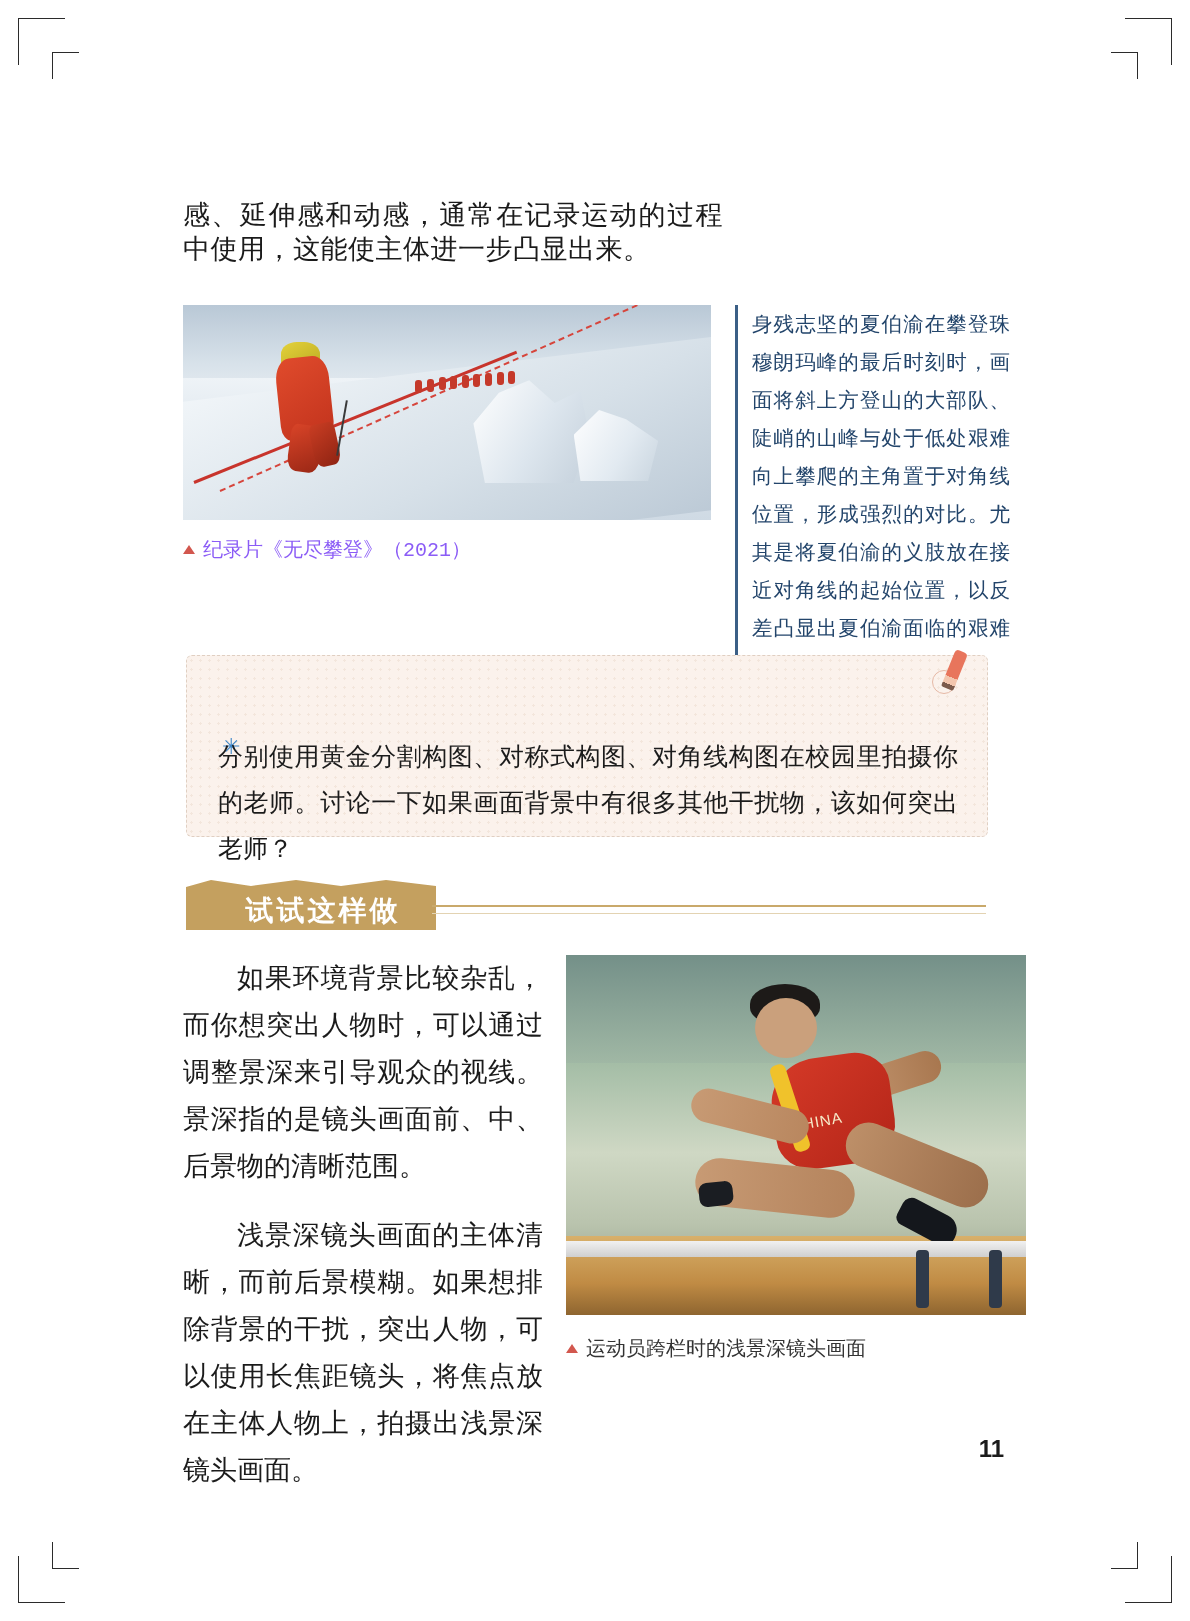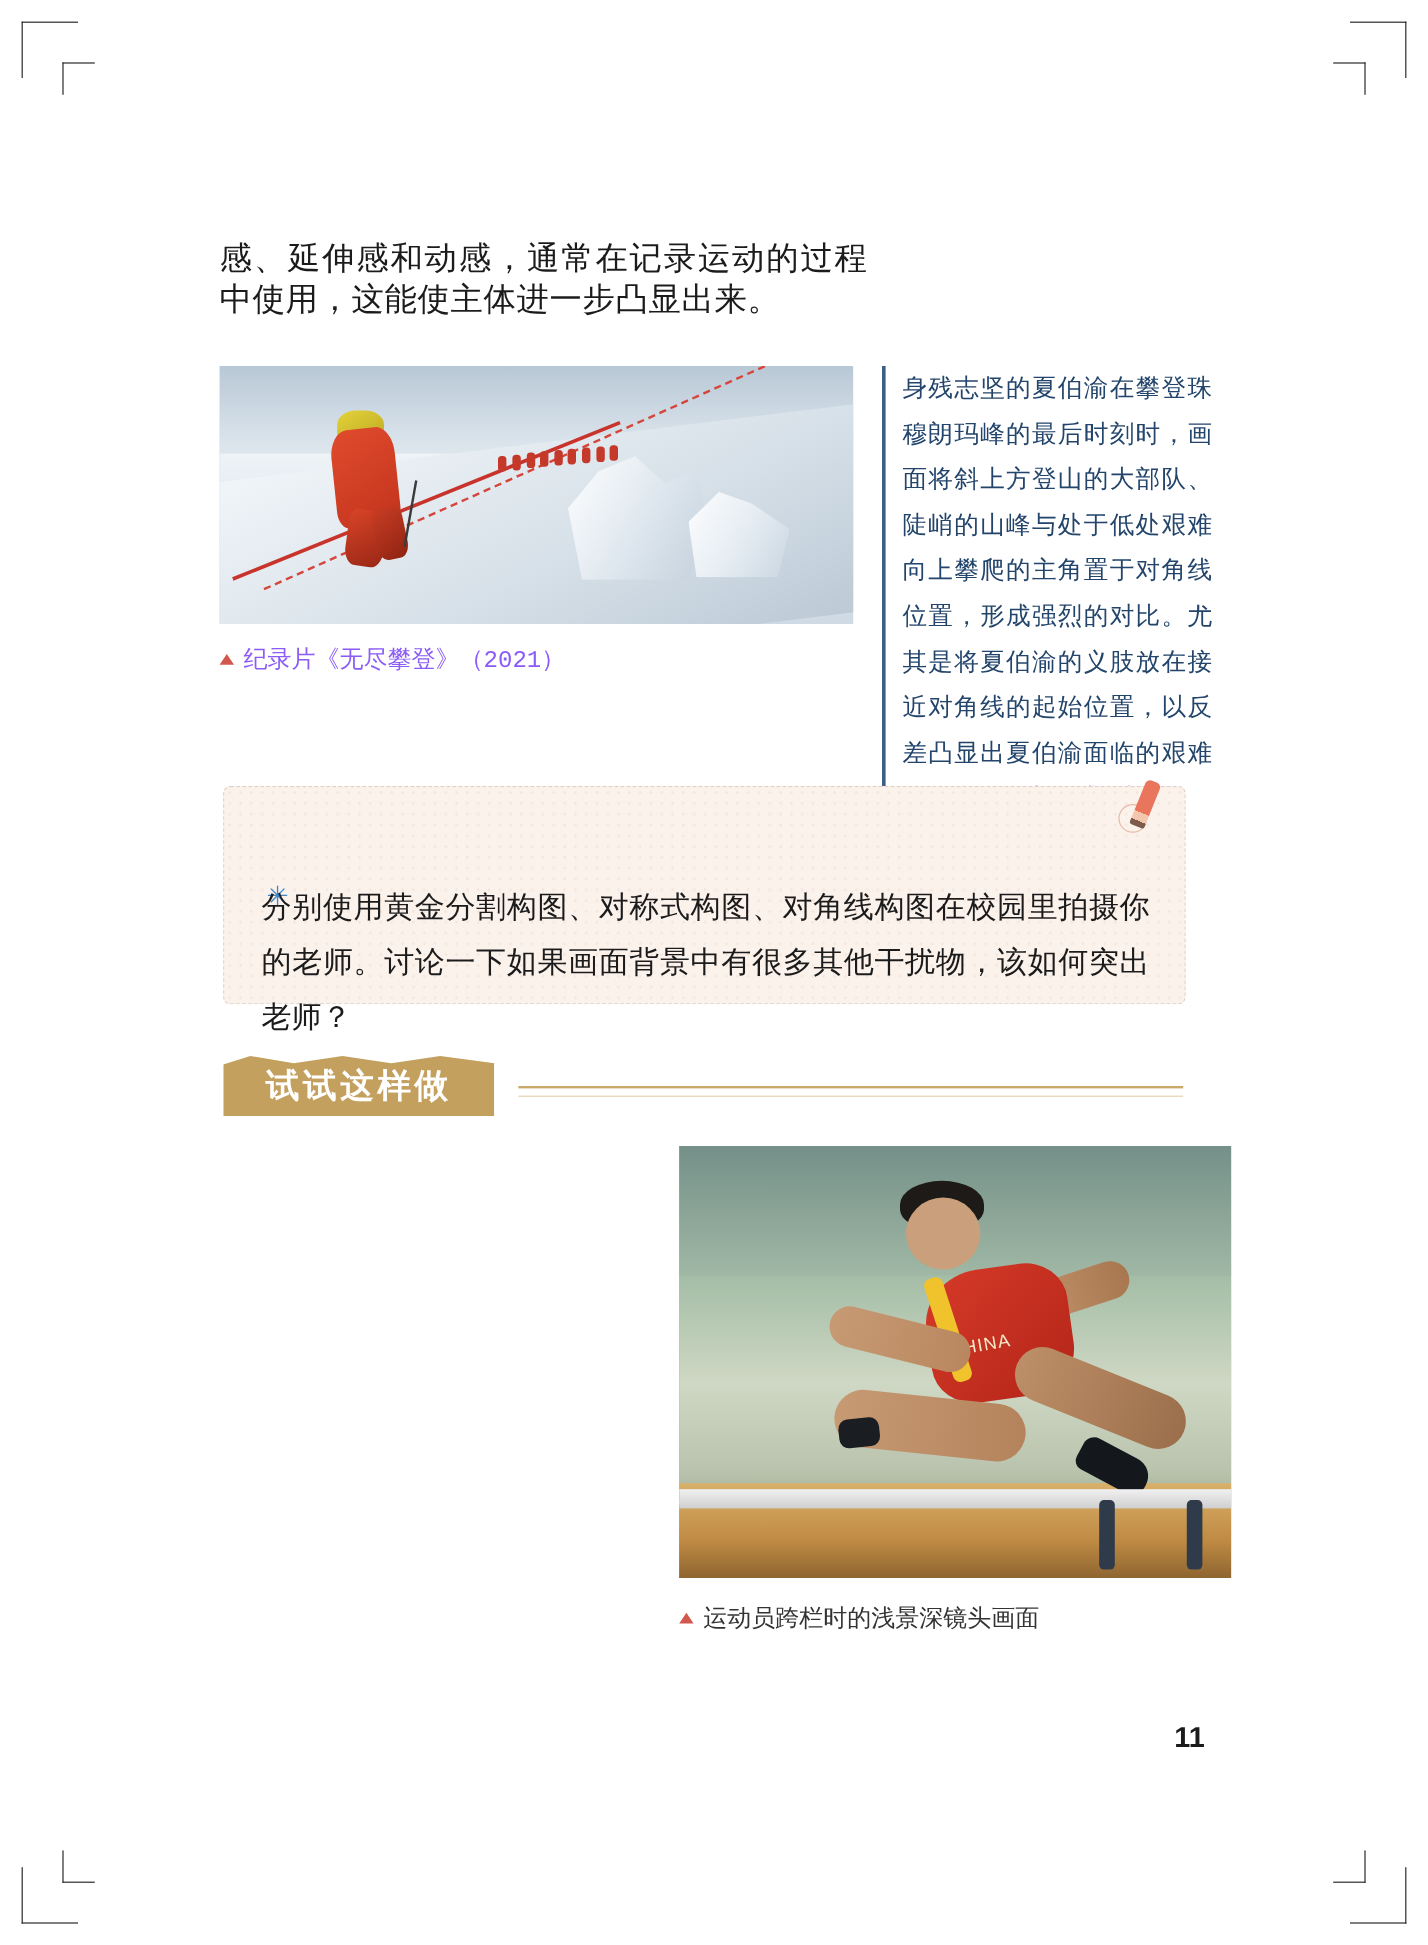--- a/index.html
+++ b/index.html
@@ -272,22 +272,23 @@
   
   .try-tab {
     position: absolute;
     left: 186px;
     top: 880px;
     width: 226px;
     height: 50px;
     background: #c4a05f;
     clip-path: polygon(0 14%, 10% 0, 26% 12%, 44% 0, 62% 12%, 80% 0, 100% 12%, 100% 100%, 0 100%);
     display: flex;
-    align-items: flex-start;
+    align-items: flex-end;
     justify-content: center;
+    padding-left: 24px;
   }
   .try-title {
     font-size: 28px;
     font-weight: bold;
     color: #ffffff;
     letter-spacing: 3px;
     font-family: "Liberation Sans", sans-serif;
     padding-top: 6px;
   }
   .try-rule {
@@ -497,20 +498,24 @@
     <div class="body"></div>
   </div>
   <div class="flower-icon">✳</div>
   <div class="share-body">分别使用黄金分割构图、对称式构图、对角线构图在校园里拍摄你的老师。讨论一下如果画面背景中有很多其他干扰物，该如何突出老师？</div>
 
   <div class="try-tab">
     <span class="try-title">试试这样做</span>
   </div>
   <div class="try-rule"></div>
 
+  <div class="col-text">
+    <p>如果环境背景比较杂乱，而你想突出人物时，可以通过调整景深来引导观众的视线。景深指的是镜头画面前、中、后景物的清晰范围。</p>
+    <p>浅景深镜头画面的主体清晰，而前后景模糊。如果想排除背景的干扰，突出人物，可以使用长焦距镜头，将焦点放在主体人物上，拍摄出浅景深镜头画面。</p>
+  </div>
 
   <div class="photo-hurdle">
     <div class="bg"></div>
     <div class="bgblur1"></div>
     <div class="track"></div>
     <div class="lane"></div>
     <div class="arm-back"></div>
     <div class="hair"></div>
     <div class="head"></div>
     <div class="torso"></div>

